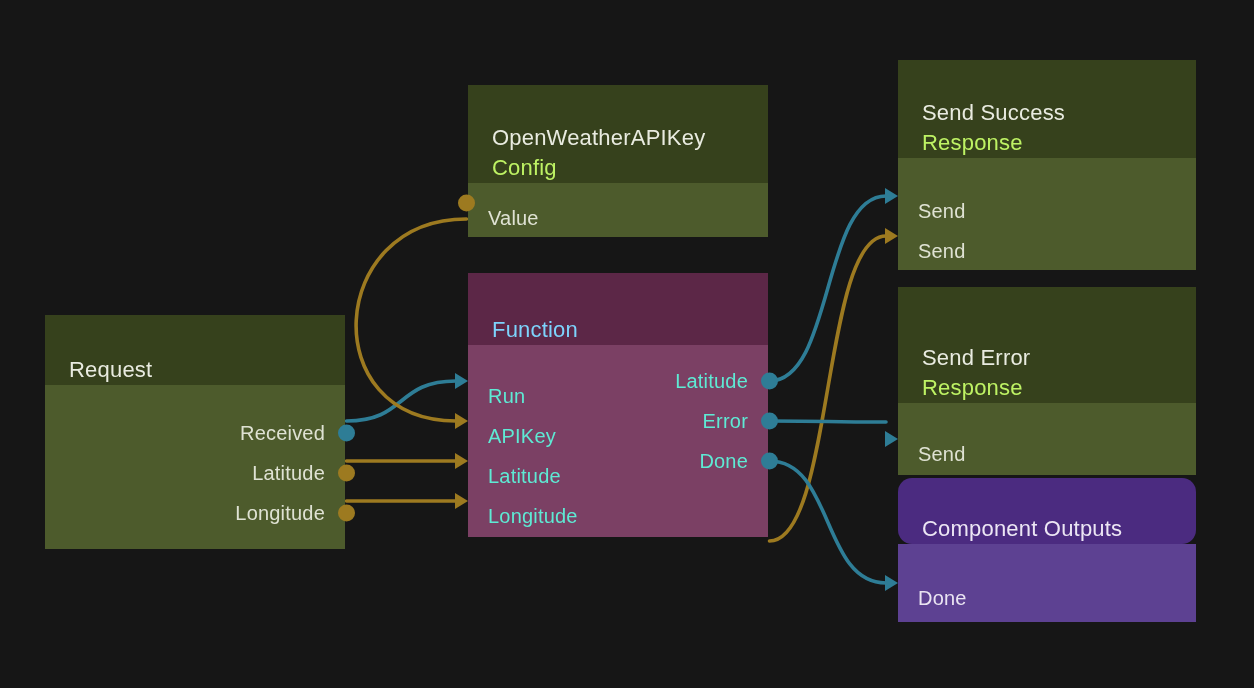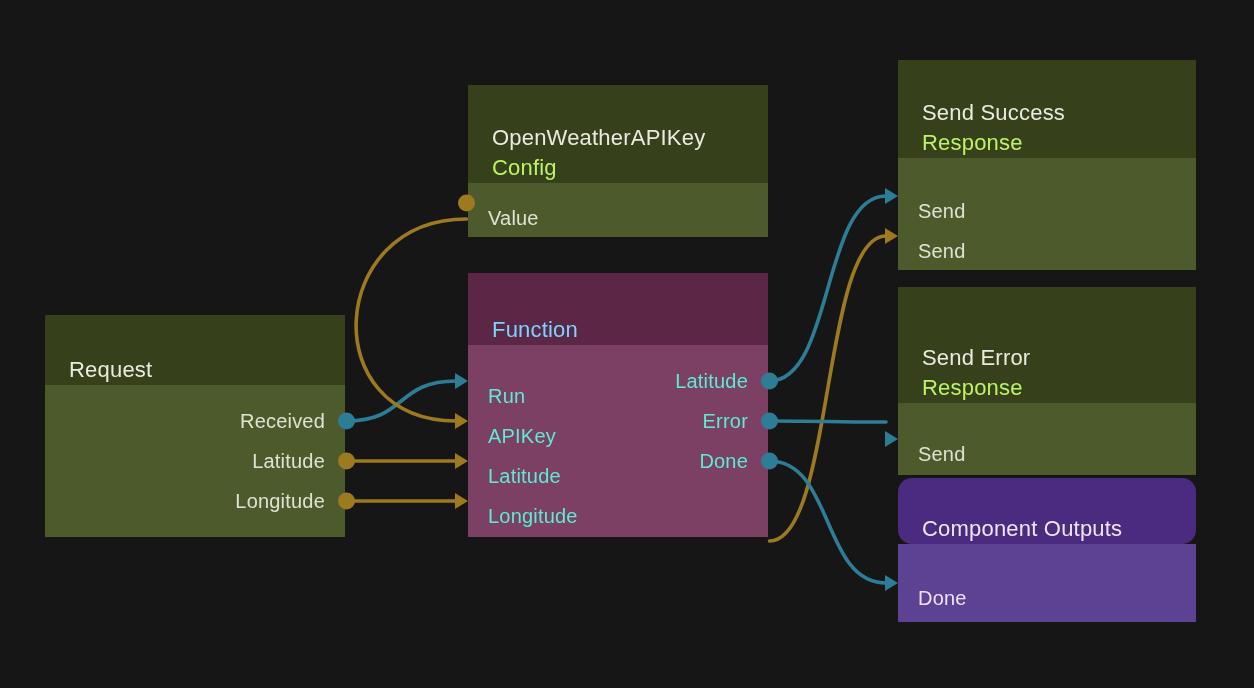--- a/index.html
+++ b/index.html
@@ -50,21 +50,21 @@
       <path d="M 769.5 381 C 833.575 381, 821.925 196, 886 196" fill="none" stroke="#2e7d96" stroke-width="3.6" stroke-linecap="round"></path>
       <path d="M 769.5 541 C 833.575 541, 821.925 236, 886 236" fill="none" stroke="#9d7a20" stroke-width="3.6" stroke-linecap="round"></path>
       <path d="M 769.5 421 C 833.575 421, 821.925 422, 886 422" fill="none" stroke="#2e7d96" stroke-width="3.6" stroke-linecap="round"></path>
       <path d="M 769.5 461 C 833.575 461, 821.925 583, 886 583" fill="none" stroke="#2e7d96" stroke-width="3.6" stroke-linecap="round"></path>
     </svg>
 
   <div class="node green" style="left:45px;top:315px;width:300px;">
     <div class="hdr" style="height:70px;">
       <div class="title">Request</div>
     </div>
-    <div class="body" style="padding:16px 0 16px;">
+    <div class="body" style="padding:28px 0 16px;">
       <div class="row out-only">
         <span class="plabel outl">Received</span>
         <span class="marker dot re" style="background: rgb(46, 125, 150);"></span>
       </div>
       <div class="row out-only">
         <span class="plabel outl">Latitude</span>
         <span class="marker dot re" style="background: rgb(157, 122, 32);"></span>
       </div>
       <div class="row out-only">
         <span class="plabel outl">Longitude</span>

